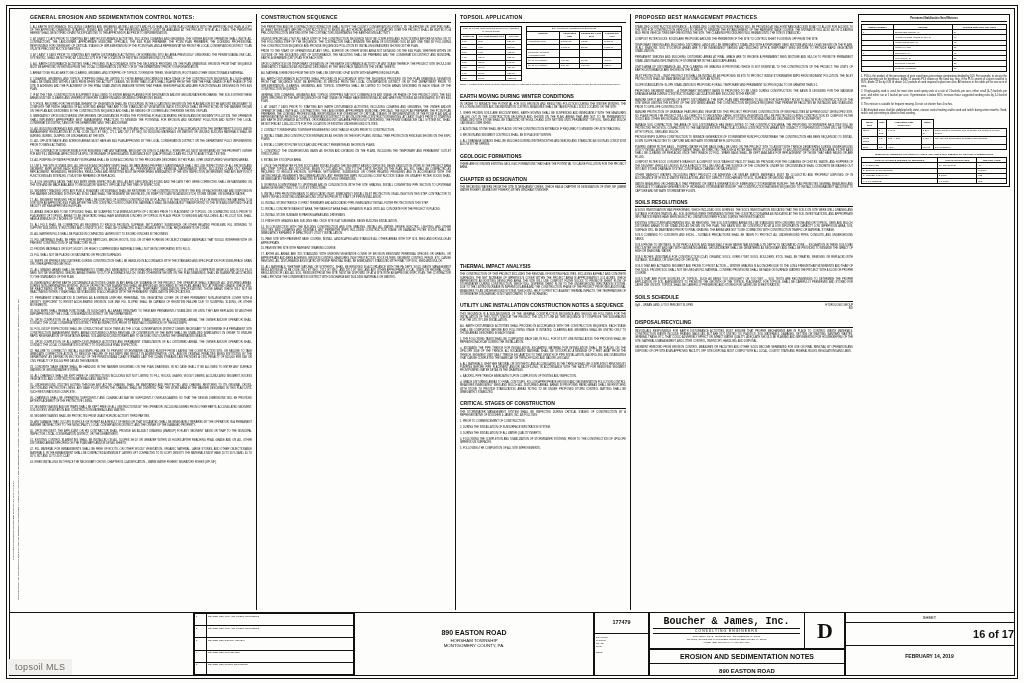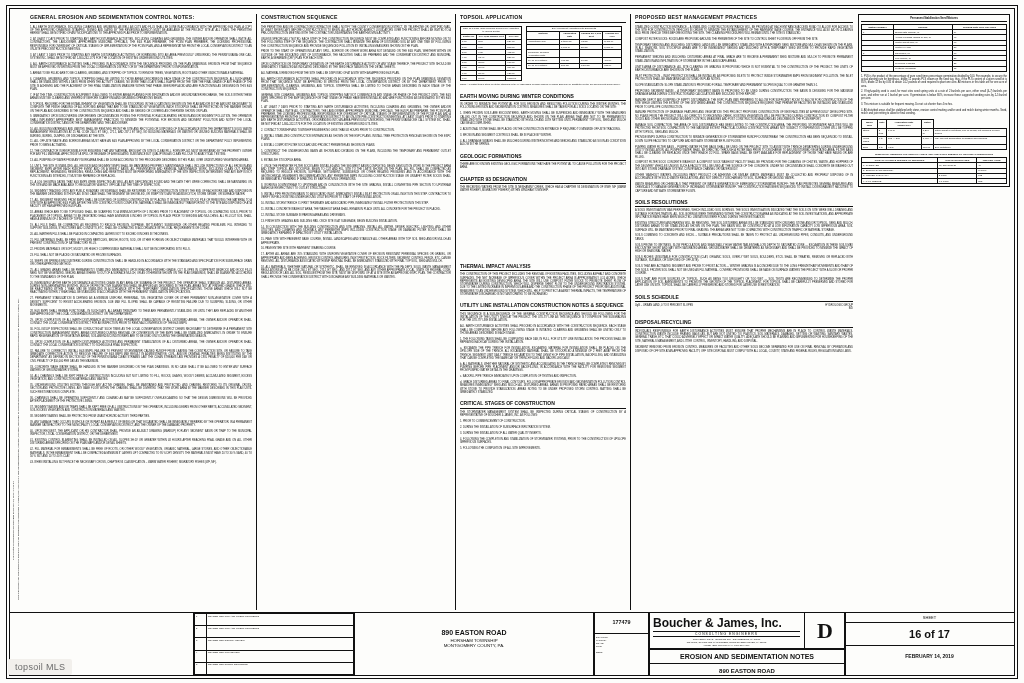--- a/index.html
+++ b/index.html
@@ -497,37 +497,37 @@
       <div>CHK'D BY</div>
       <div>SCALE</div>
       <div>N.T.S.</div>
       <div style="margin-top:3px;font-weight:bold;">FINAL</div>
     </div>
   </div>
 
   <div class="tb" style="left:648px;top:612px;width:196px;height:36px;">
     <div style="display:flex;height:100%;">
       <div style="flex:1;padding:3px 4px;">
-        <div style="font-family:Liberation Sans, sans-serif;font-size:12px;font-weight:bold;">Boucher &amp; James, Inc.</div>
+        <div style="font-family:Liberation Mono, monospace;font-size:10px;font-weight:bold;text-align:center;">Boucher &amp; James, Inc.</div>
         <div style="font-size:3.4px;letter-spacing:1px;text-align:center;border-top:0.5px solid #111;border-bottom:0.5px solid #111;margin:1px 0;">CONSULTING ENGINEERS</div>
         <div class="tiny ctr">1456 FERRY ROAD · BUILDING 500 · DOYLESTOWN, PA 18901</div>
         <div class="tiny ctr">READING, OFFICE: 555 MAIN STREET, SUITE 200 BETHLEHEM, PA 18018</div>
         <div class="tiny ctr">VOICE: (215) 618-8477   FAX: (610) 816-9709</div>
       </div>
       <div style="width:40px;border-left:0.6px solid #111;display:flex;align-items:center;justify-content:center;">
         <span class="logo-d">D</span>
       </div>
     </div>
   </div>
 
   <div class="tb" style="left:648px;top:648px;width:196px;height:26px;">
     <div style="text-align:center;font-size:7px;font-weight:bold;padding-top:4px;border-bottom:0.6px solid #111;padding-bottom:3px;">EROSION AND SEDIMENTATION NOTES</div>
     <div style="text-align:center;font-size:6px;font-weight:bold;padding-top:4px;">890 EASTON ROAD</div>
   </div>
 
   <div class="tb" style="left:844px;top:612px;width:169px;height:62px;">
     <div style="text-align:center;font-size:4px;border-bottom:0.6px solid #111;padding:2px 0;">SHEET</div>
-    <div style="text-align:center;font-size:11px;font-weight:bold;padding:5px 12px;border-bottom:0.6px solid #111;">16 of 17</div>
+    <div style="text-align:right;font-size:11px;font-weight:bold;padding:5px 0;border-bottom:0.6px solid #111;">16 of 17</div>
     <div style="text-align:center;font-size:5px;font-weight:bold;padding-top:7px;">FEBRUARY 14, 2019</div>
   </div>
 
   <div class="bright">topsoil MLS</div>
 </div>
 
 </body></html>

